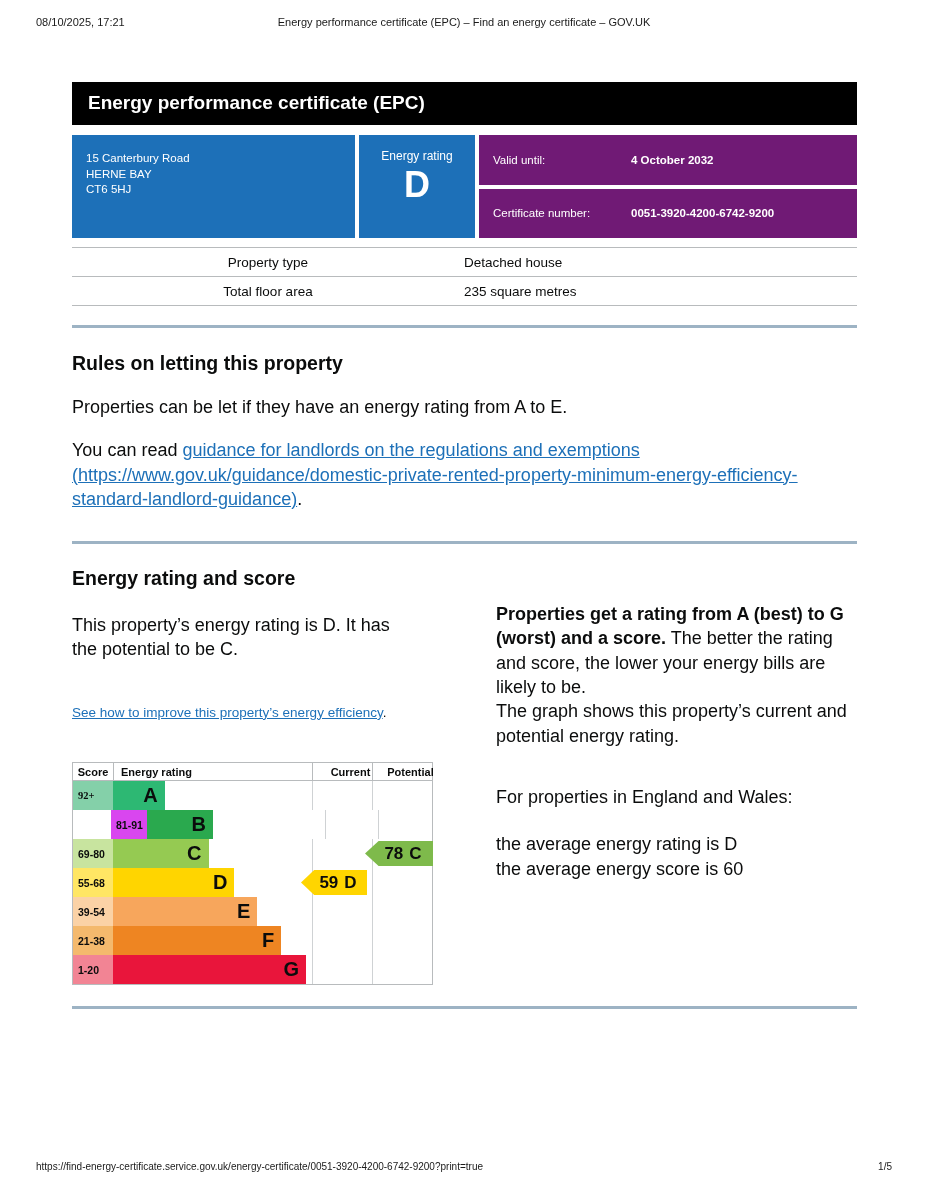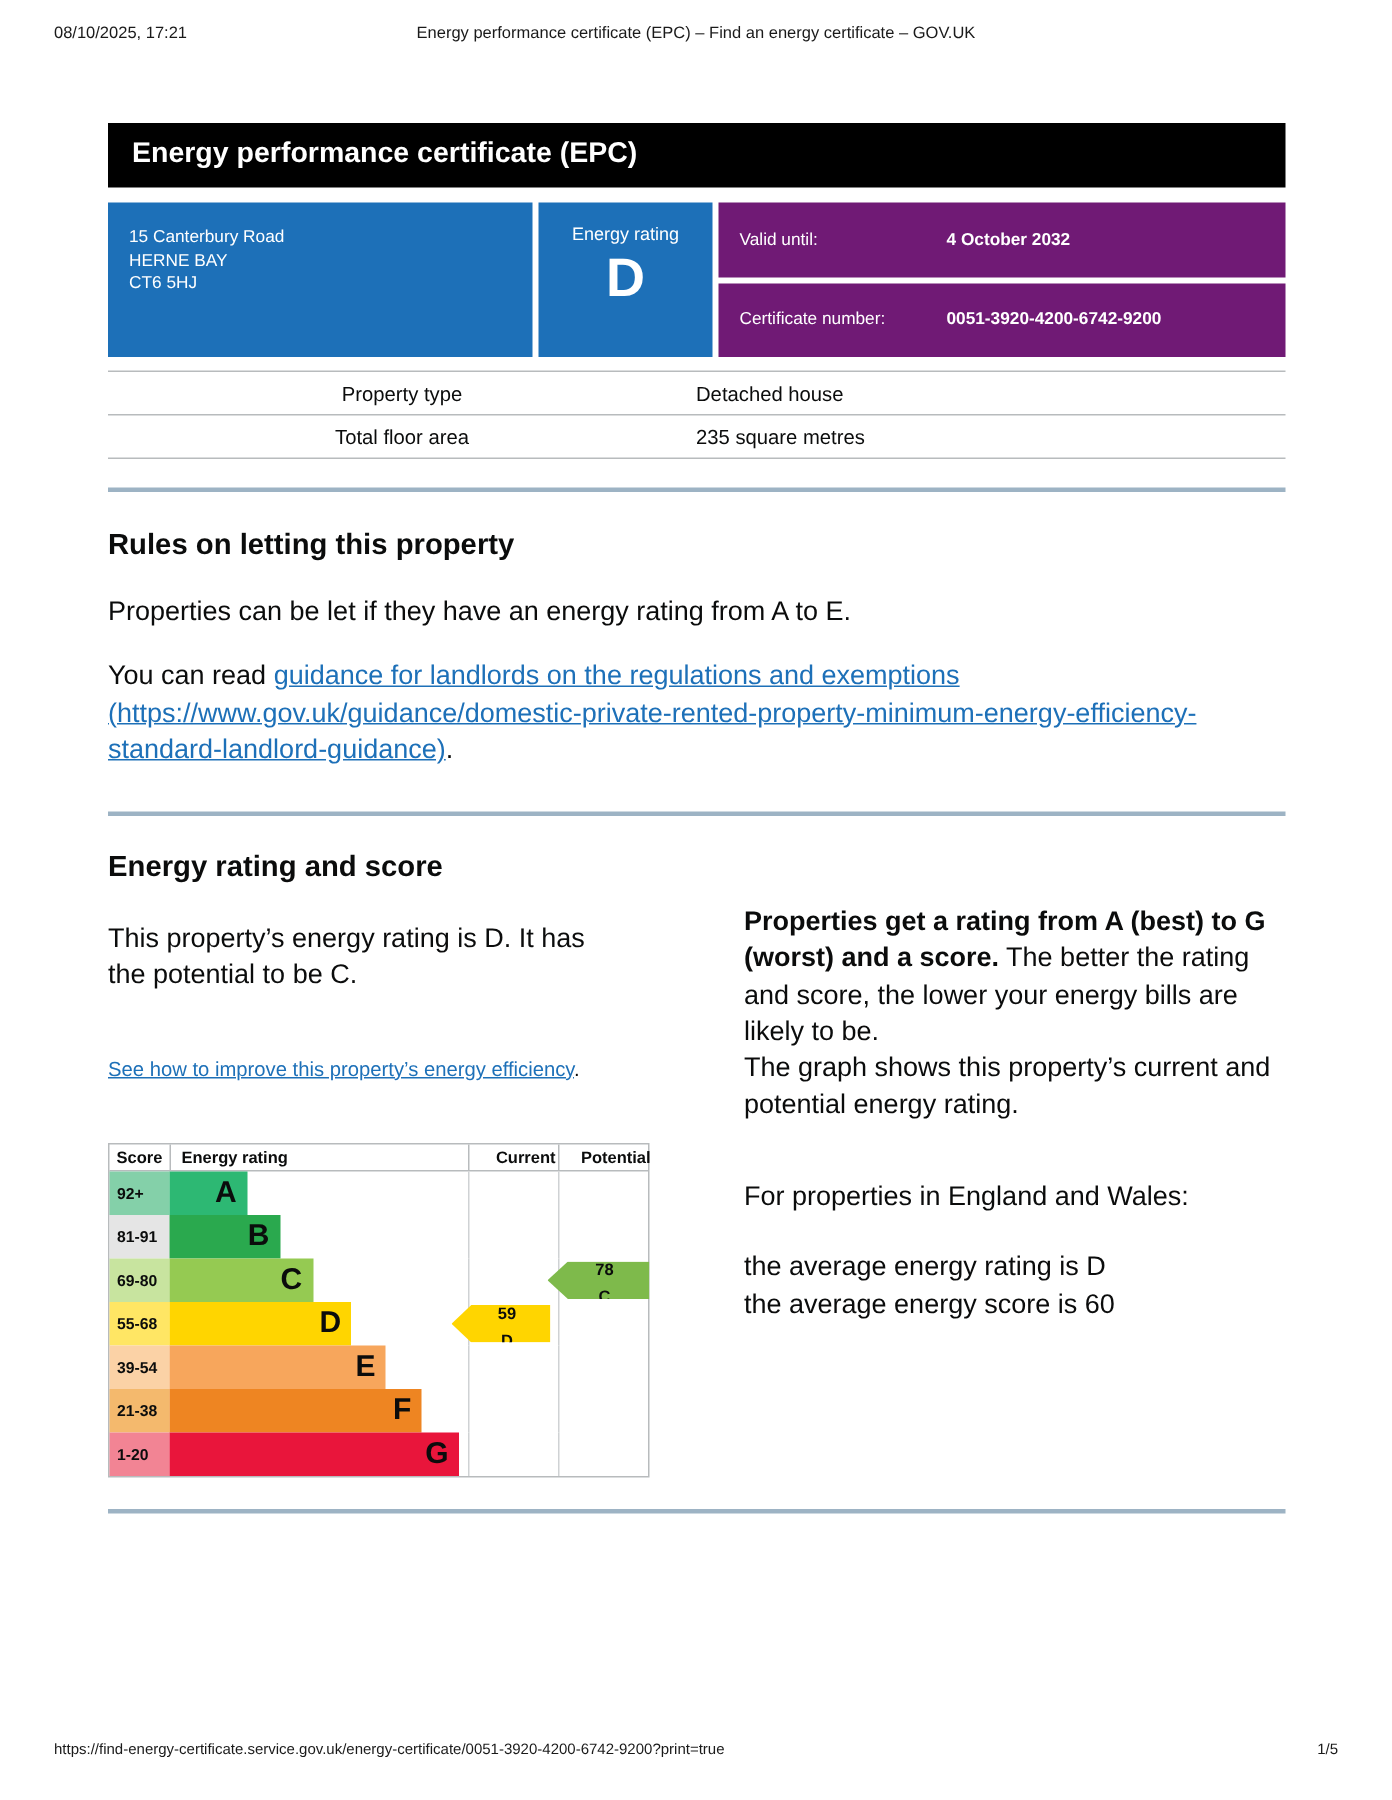--- a/index.html
+++ b/index.html
@@ -72,24 +72,23 @@
   .ch-rating { width: 199px; padding-left: 7px; border-left: 1px solid #b8bbbd; }
   .ch-current, .ch-potential { width: 60px; justify-content: center; border-left: 1px solid #b8bbbd; padding-left: 16px; }
   .band-row { display: flex; height: 29px; }
   .bs-cell { width: 40px; display: flex; align-items: center; padding-left: 5px; font-weight: bold; font-size: 10.5px; }
   .bb-cell { width: 199px; }
   .bb-bar { height: 100%; display: flex; align-items: center; justify-content: flex-end; padding-right: 7px; }
   .bb-letter { font-weight: bold; font-size: 20px; color: #0b0c0c; }
   .bc-cell, .bp-cell { width: 60px; border-left: 1px solid #cfd2d4; position: relative; }
   .arrow {
     position: absolute; top: 2px; height: 25px; display: flex; align-items: center;
-    justify-content: space-between; gap: 6px; font-weight: bold; font-size: 11px; color: #0b0c0c;
+    justify-content: center; gap: 6px; font-weight: bold; font-size: 17px; color: #0b0c0c;
     clip-path: polygon(0 50%, 20% 0, 100% 0, 100% 100%, 20% 100%);
     padding-left: 8px;
-    flex-direction: column;
   }
   .arrow-current { width: 66px; left: -12px; }
   .arrow-potential { width: 68px; left: -8px; }
 
   .print-footer {
     position: absolute; top: 1161px; left: 36px; right: 36px;
     font-size: 10px; color: #1a1a1a; display: flex; justify-content: space-between;
   }
 </style>
 </head>
@@ -155,31 +154,31 @@
         <p class="body rl-p1">This property’s energy rating is D. It has the potential to be C.</p>
         <p class="rl-link"><a class="lnk">See how to improve this property’s energy efficiency</a><span>.</span></p>
         <div class="epc-chart" id="epc-chart">
             <div class="chart-header">
               <div class="ch-cell ch-score">Score</div>
               <div class="ch-cell ch-rating">Energy rating</div>
               <div class="ch-cell ch-current">Current</div>
               <div class="ch-cell ch-potential">Potential</div>
             </div>
             <div class="band-row">
-              <div class="bs-cell" style="background: rgb(132, 208, 169);">92+</div>
+              <div class="bs-cell" style="background: rgb(132, 208, 169); font-family: Liberation Serif, serif;">92+</div>
               <div class="bb-cell">
                 <div class="bb-bar" style="width: 26%; background: rgb(45, 184, 115);">
                   <span class="bb-letter">A</span>
                 </div>
               </div>
               <div class="bc-cell"></div>
               <div class="bp-cell"></div>
             </div>
             <div class="band-row">
-              <div class="bs-cell" style="background: #e5e5e5;">81-91</div>
+              <div class="bs-cell" style="background: #d946ef; margin-left: 38px;">81-91</div>
               <div class="bb-cell">
                 <div class="bb-bar" style="width: 37%; background: rgb(42, 169, 78);">
                   <span class="bb-letter">B</span>
                 </div>
               </div>
               <div class="bc-cell"></div>
               <div class="bp-cell"></div>
             </div>
             <div class="band-row">
               <div class="bs-cell" style="background: rgb(200, 228, 159);">69-80</div>

